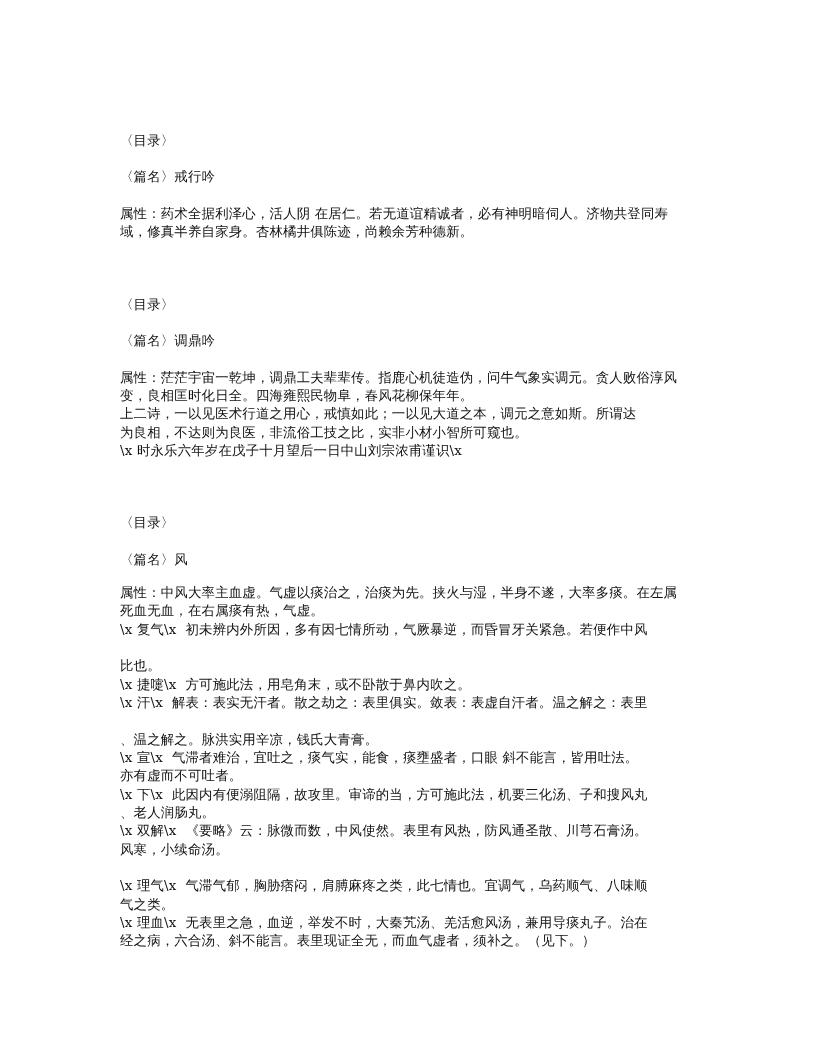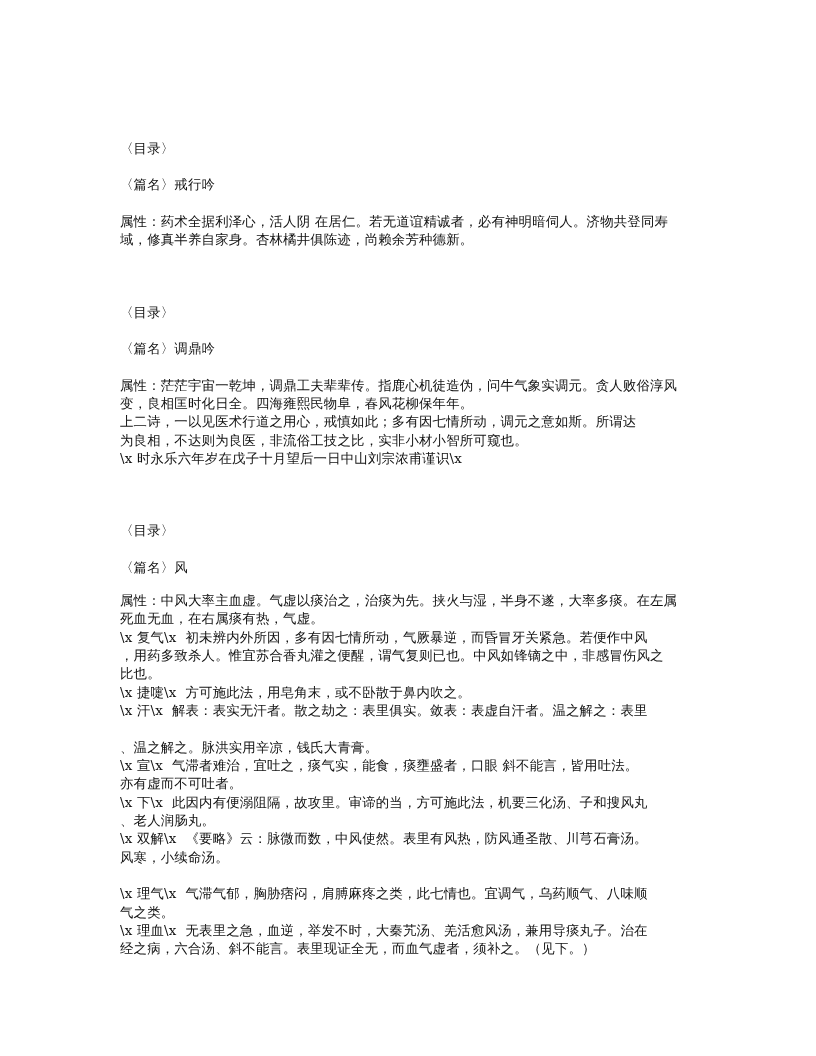--- a/index.html
+++ b/index.html
@@ -1,45 +1,44 @@
 <!DOCTYPE html>
 <html><head>
 <meta charset="utf-8">
 <style>
   html, body { margin: 0; padding: 0; background: #ffffff; }
   body { width: 816px; height: 1056px; position: relative; overflow: hidden;
          font-family: "DejaVu Serif", "Liberation Serif", serif; color: #111111; }
-  .page { position: absolute; left: 0; top: 8px; width: 816px; height: 748px; background: #ffffff; }
+  .page { position: absolute; left: 0; top: 0; width: 816px; height: 748px; background: #ffffff; }
   .line { position: absolute; left: 120px; height: 18px; line-height: 18px;
           font-size: 13.4px; white-space: pre; letter-spacing: 0.2px; }
 </style>
 </head>
 <body>
 
 <div class="page">
 
   <div class="line" style="top:132px">〈目录〉</div>
   <div class="line" style="top:168px">〈篇名〉戒行吟</div>
   <div class="line" style="top:223px">域，修真半养自家身。杏林橘井俱陈迹，尚赖余芳种德新。</div>
   <div class="line" style="top:205px">属性：药术全据利泽心，活人阴 在居仁。若无道谊精诚者，必有神明暗伺人。济物共登同寿</div>
 
   <div class="line" style="top:296px">〈目录〉</div>
   <div class="line" style="top:332px">〈篇名〉调鼎吟</div>
   <div class="line" style="top:387px">变，良相匡时化日全。四海雍熙民物阜，春风花柳保年年。</div>
   <div class="line" style="top:369px">属性：茫茫宇宙一乾坤，调鼎工夫辈辈传。指鹿心机徒造伪，问牛气象实调元。贪人败俗淳风</div>
-  <div class="line" style="top:405px">上二诗，一以见医术行道之用心，戒慎如此；多有因七情所动，调元之意如斯。所谓达</div>
+  <div class="line" style="top:405px">上二诗，一以见医术行道之用心，戒慎如此；一以见大道之本，调元之意如斯。所谓达</div>
   <div class="line" style="top:424px">为良相，不达则为良医，非流俗工技之比，实非小材小智所可窥也。</div>
   <div class="line" style="top:442px">\x 时永乐六年岁在戊子十月望后一日中山刘宗浓甫谨识\x</div>
 
   <div class="line" style="top:514px">〈目录〉</div>
   <div class="line" style="top:551px">〈篇名〉风</div>
   <div class="line" style="top:584px">属性：中风大率主血虚。气虚以痰治之，治痰为先。挟火与湿，半身不遂，大率多痰。在左属</div>
   <div class="line" style="top:602px">死血无血，在右属痰有热，气虚。</div>
   <div class="line" style="top:621px">\x 复气\x  初未辨内外所因，多有因七情所动，气厥暴逆，而昏冒牙关紧急。若便作中风</div>
-  <div class="line" style="top:639px">，用药多致杀人。惟宜苏合香丸灌之便醒，谓气复则已也。中风如锋镝之中，非感冒伤风之</div>
   <div class="line" style="top:657px">比也。</div>
   <div class="line" style="top:676px">\x 捷嚏\x  方可施此法，用皂角末，或不卧散于鼻内吹之。</div>
   <div class="line" style="top:694px">\x 汗\x  解表：表实无汗者。散之劫之：表里俱实。敛表：表虚自汗者。温之解之：表里</div>
   <div class="line" style="top:731px">、温之解之。脉洪实用辛凉，钱氏大青膏。</div>
   <div class="line" style="top:749px">\x 宣\x  气滞者难治，宜吐之，痰气实，能食，痰壅盛者，口眼 斜不能言，皆用吐法。</div>
   <div class="line" style="top:767px">亦有虚而不可吐者。</div>
   <div class="line" style="top:786px">\x 下\x  此因内有便溺阻隔，故攻里。审谛的当，方可施此法，机要三化汤、子和搜风丸</div>
   <div class="line" style="top:804px">、老人润肠丸。</div>
   <div class="line" style="top:822px">\x 双解\x  《要略》云：脉微而数，中风使然。表里有风热，防风通圣散、川芎石膏汤。</div>
   <div class="line" style="top:841px">风寒，小续命汤。</div>

